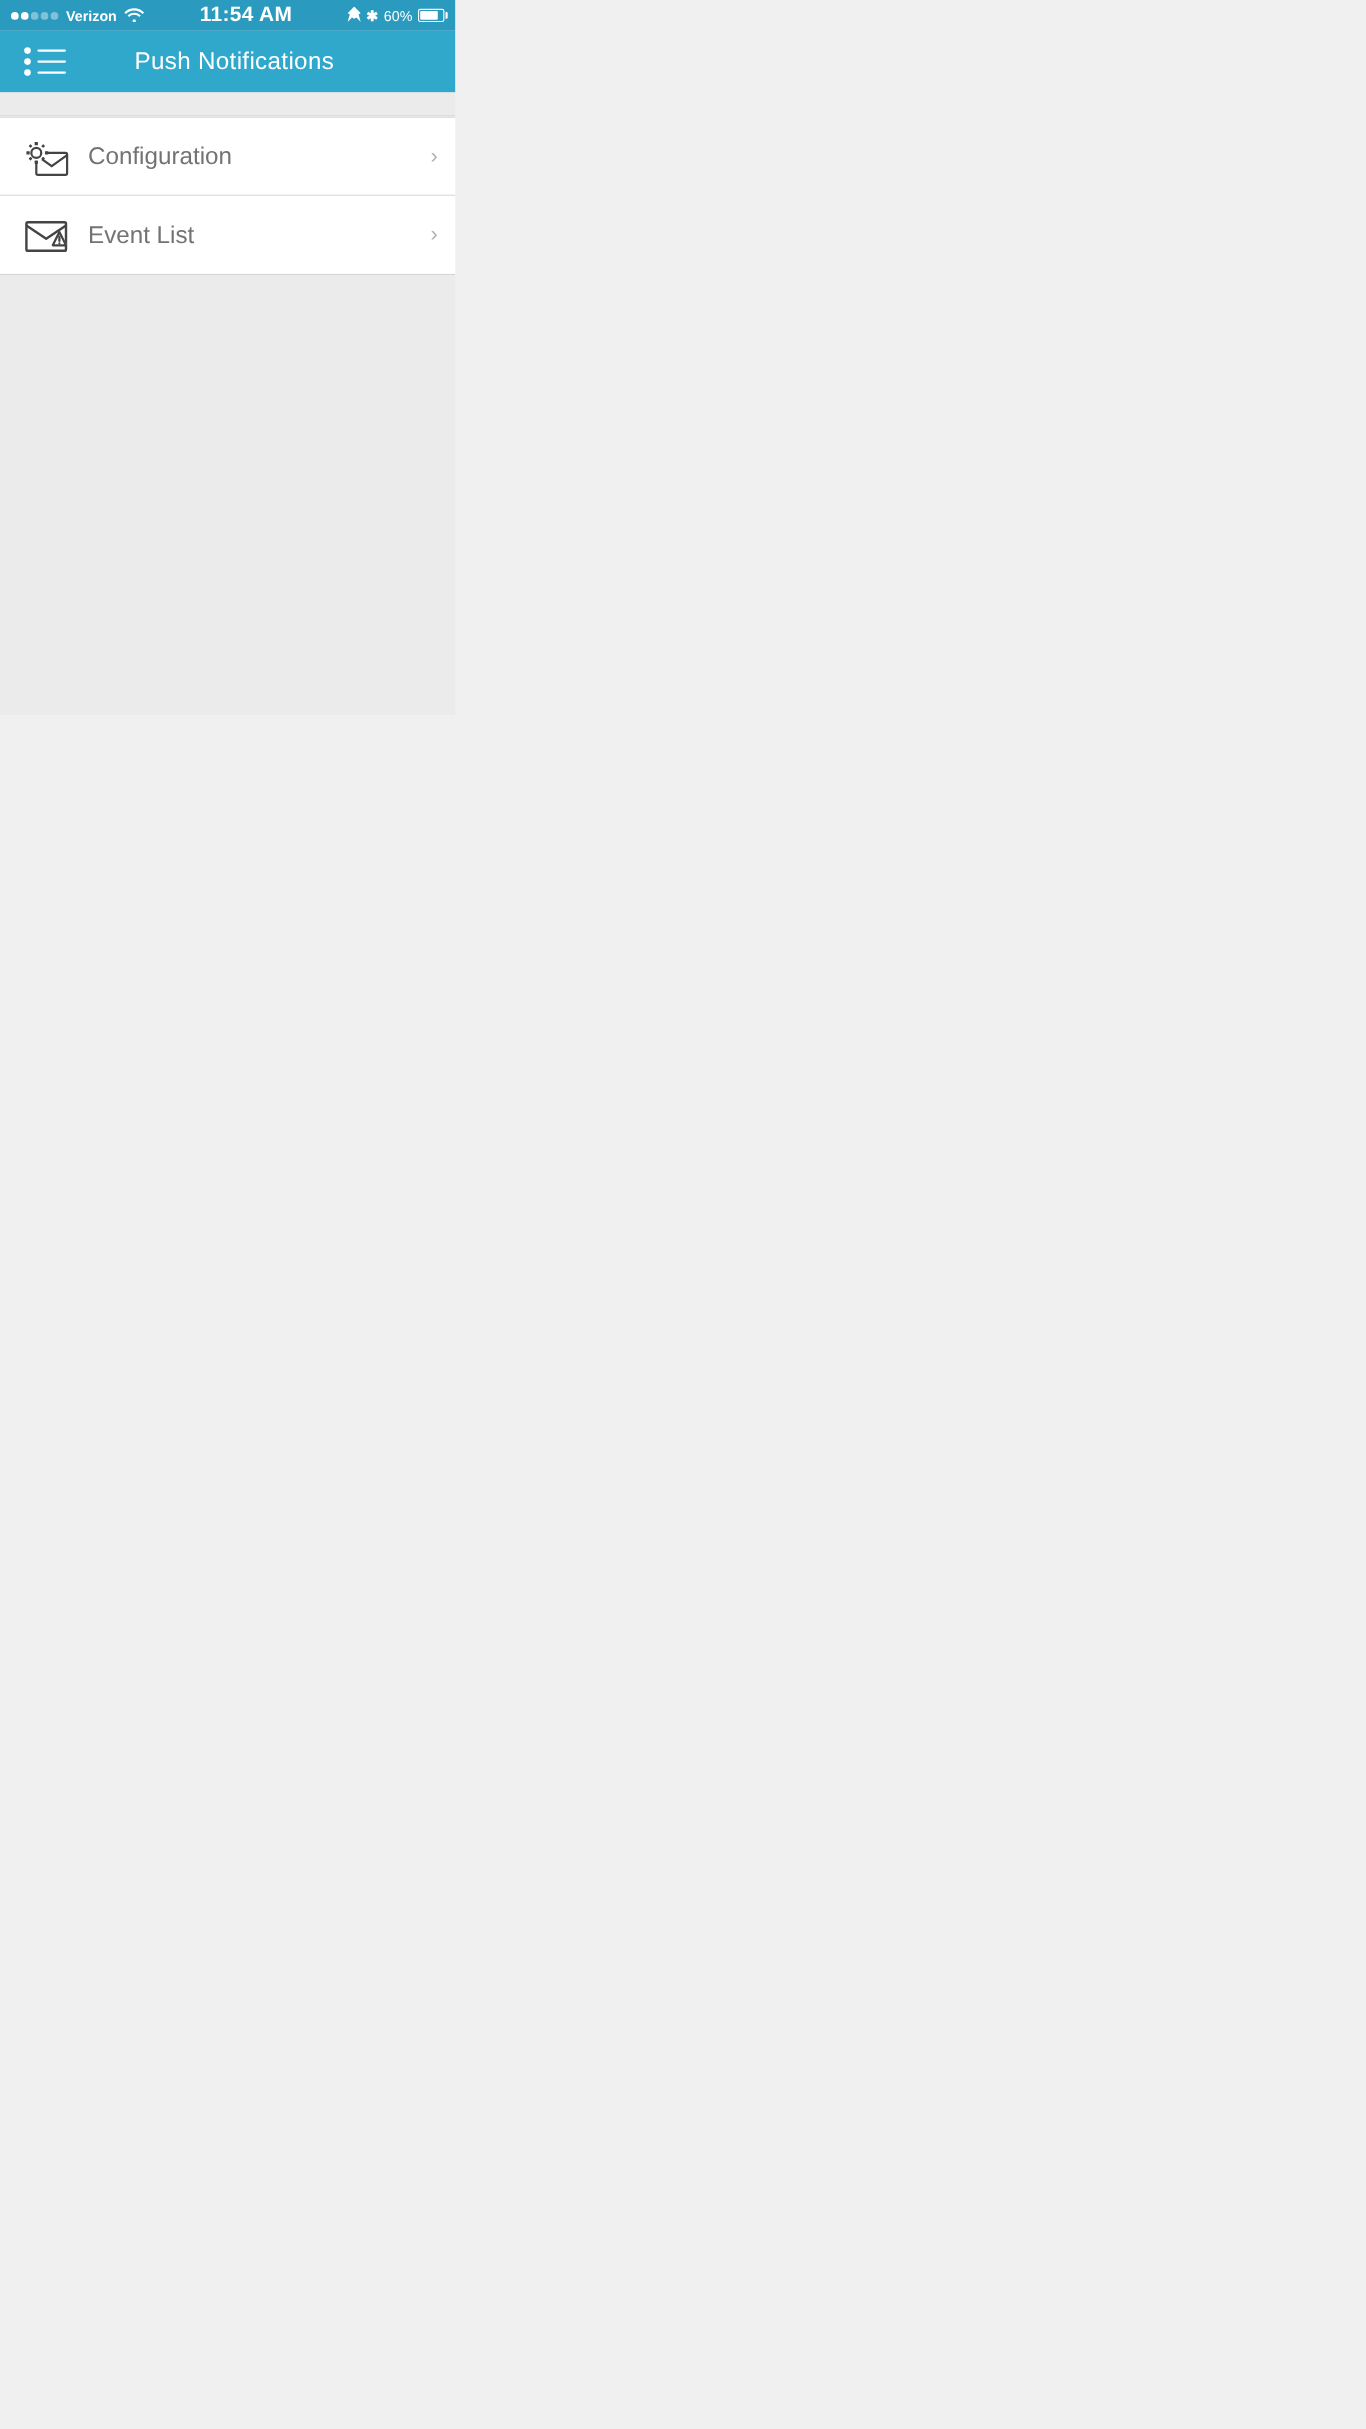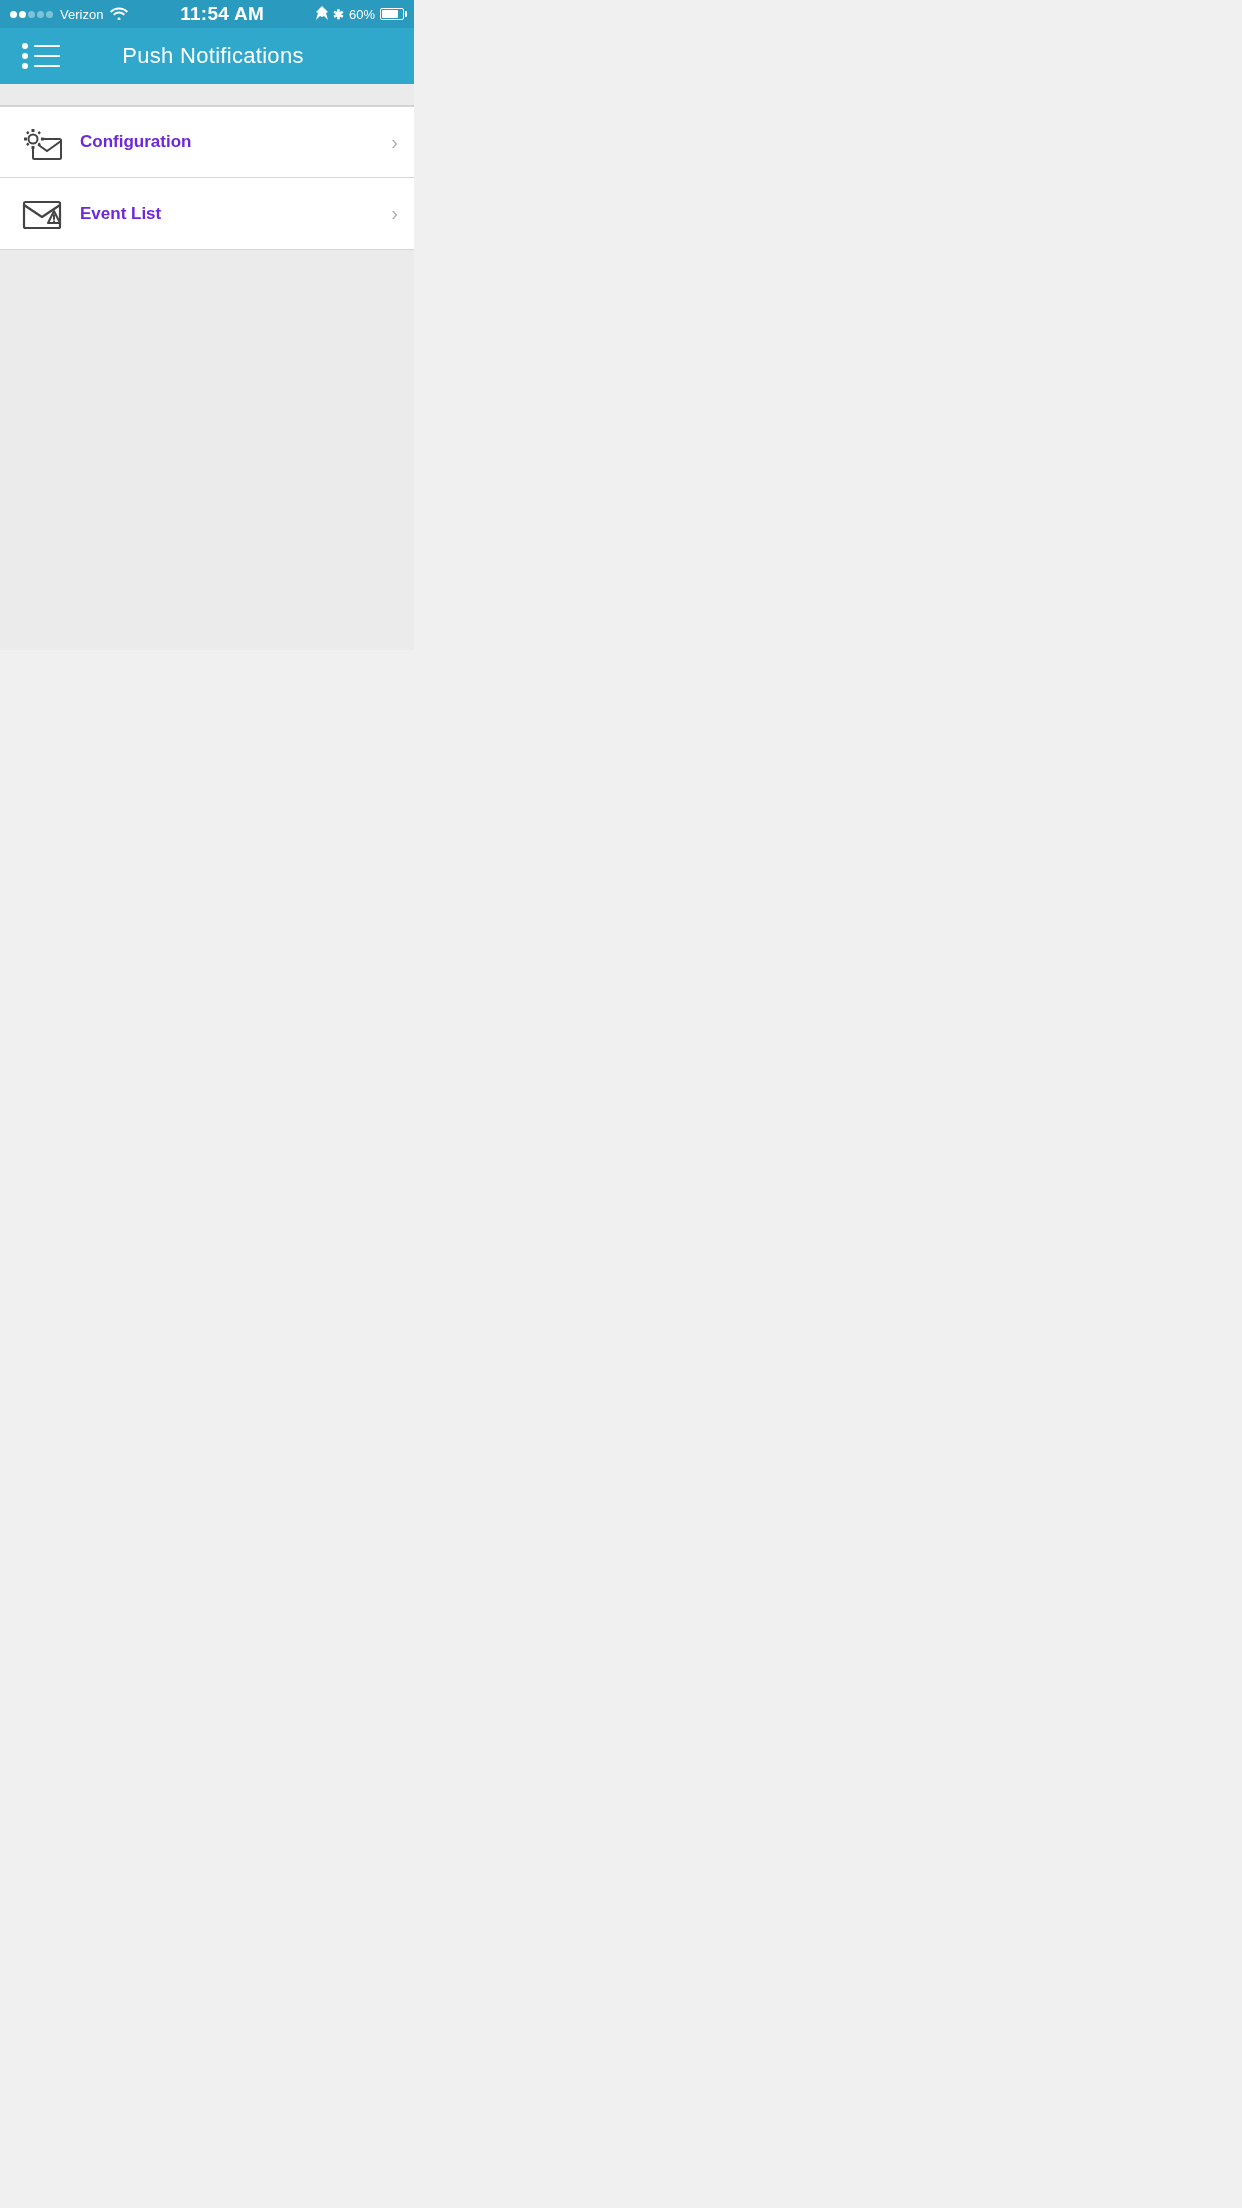--- a/index.html
+++ b/index.html
@@ -48,21 +48,21 @@
       border-radius: 50%;
       background: white;
     }
 
     .dot.empty {
       background: rgba(255,255,255,0.4);
     }
 
     .carrier {
       font-size: 13px;
-      font-weight: 400;
+      font-weight: 700;
       margin-left: 3px;
     }
 
     .wifi-icon {
       font-size: 13px;
       margin-left: 3px;
     }
 
     .status-center {
       font-size: 19px;
@@ -198,23 +198,23 @@
       margin-right: 12px;
     }
 
     .menu-icon-wrap svg {
       width: 44px;
       height: 44px;
     }
 
     .menu-label {
       flex: 1;
-      font-size: 17px;
-      color: #6d28d9;
-      font-weight: 700;
+      font-size: 22px;
+      color: #737373;
+      font-weight: 400;
     }
 
     .chevron {
       color: #b0b0b0;
       font-size: 20px;
       font-weight: 300;
     }
 
     
     .bottom-area {

